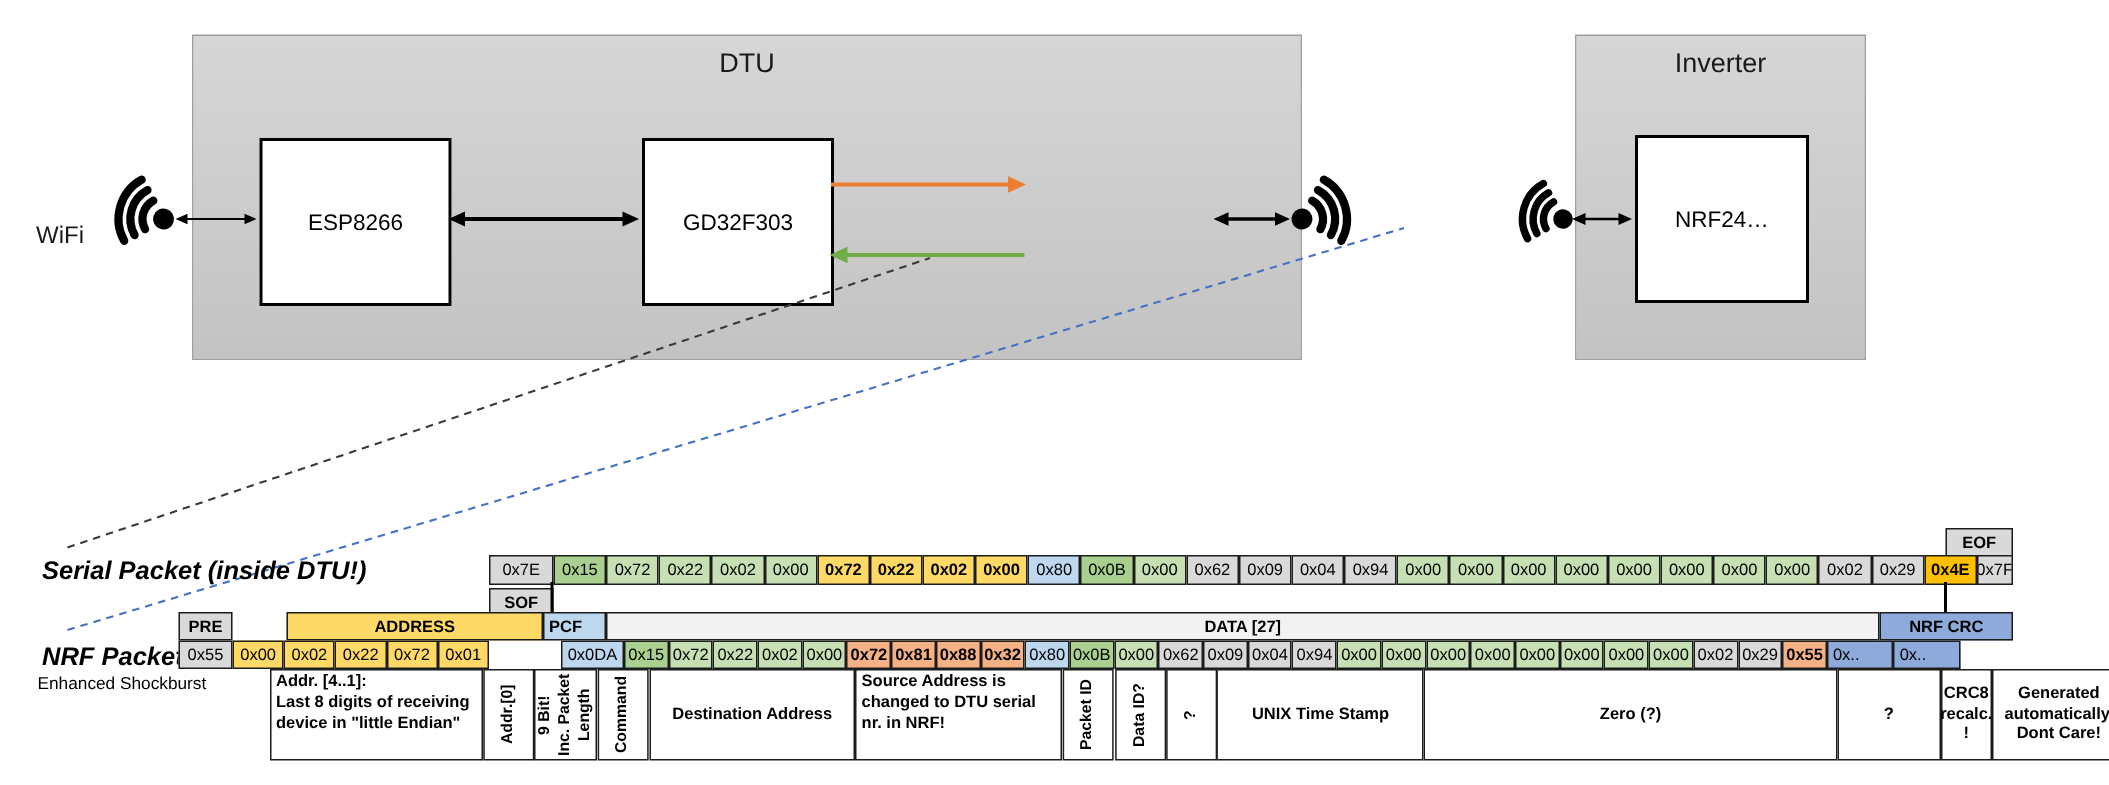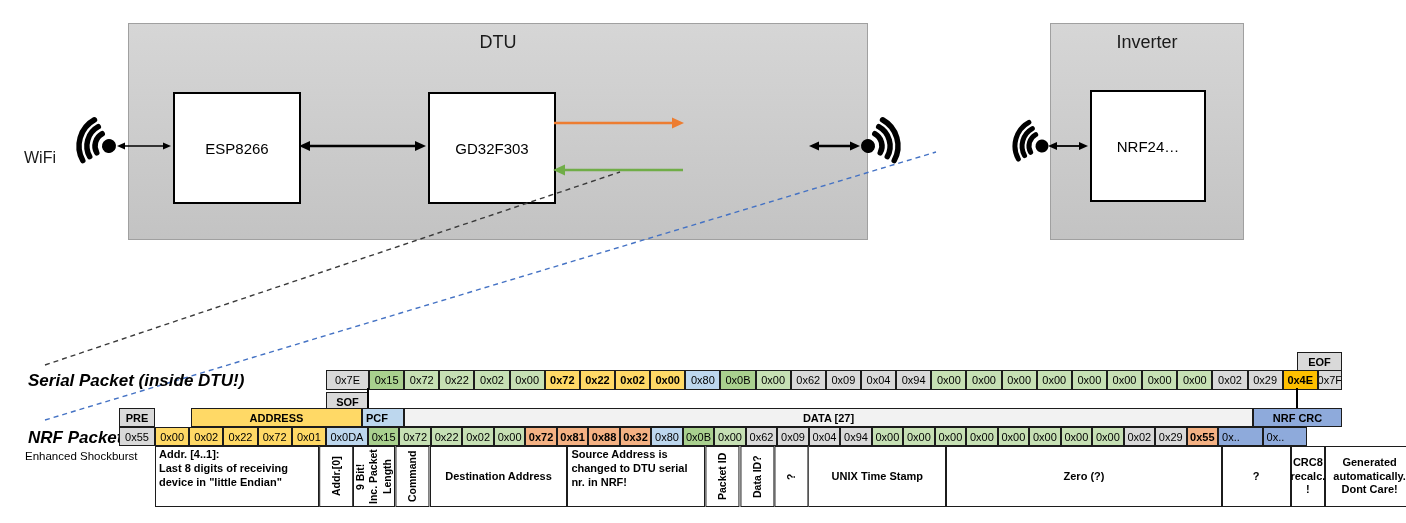--- a/index.html
+++ b/index.html
@@ -172,21 +172,21 @@
   </div>
 
   <div class="row" id="nrf-byte-row" style="left:119px;top:427px;width:1188px;height:19px;align-items:flex-end;">
     <div class="cell gray" style="width:36px;flex:0 0 auto;">0x55</div>
 
   <div class="cell gold" style="width: 34.2px; flex: 0 0 auto;">0x00</div>
       <div class="cell gold" style="width: 34.2px; flex: 0 0 auto;">0x02</div>
       <div class="cell gold" style="width: 34.2px; flex: 0 0 auto;">0x22</div>
       <div class="cell gold" style="width: 34.2px; flex: 0 0 auto;">0x72</div>
       <div class="cell gold" style="width: 34.2px; flex: 0 0 auto;">0x01</div>
-      <div class="cell blue" style="width: 42px; flex: 0 0 auto;">0x0DA</div>
+      <div class="cell blue" style="width: 42px; flex: 0 0 auto; margin-left: 48px;">0x0DA</div>
       <div class="cell flexcell g2">0x15</div>
       <div class="cell flexcell g1">0x72</div>
       <div class="cell flexcell g1">0x22</div>
       <div class="cell flexcell g1">0x02</div>
       <div class="cell flexcell g1">0x00</div>
       <div class="cell flexcell sal bold">0x72</div>
       <div class="cell flexcell sal bold">0x81</div>
       <div class="cell flexcell sal bold">0x88</div>
       <div class="cell flexcell sal bold">0x32</div>
       <div class="cell flexcell blue">0x80</div>
@@ -206,21 +206,21 @@
       <div class="cell flexcell g1">0x00</div>
       <div class="cell flexcell gray">0x02</div>
       <div class="cell flexcell gray">0x29</div>
       <div class="cell flexcell sal bold">0x55</div>
       <div class="cell crcblue leftpad" style="width: 44.5px; flex: 0 0 auto;">0x..</div>
       <div class="cell crcblue leftpad" style="width: 44.5px; flex: 0 0 auto;">0x..</div>
     </div>
 
   <div class="row" id="nrf-annot-row" style="left:155px;top:446px;width:1187px;height:61px;">
 
-  <div class="ann left" style="width: 164px; flex: 0 0 auto;">Addr. [4..1]:
+  <div class="ann left" style="width: 142px; flex: 0 0 auto; margin-left: 25px;">Addr. [4..1]:
 Last 8 digits of receiving
 device in "little Endian"</div>
       <div class="ann vert" style="width: 34.2px; flex: 0 0 auto;">Addr.[0]</div>
       <div class="ann vert" style="width: 42px; flex: 0 0 auto;">9 Bit!
 Inc. Packet
 Length</div>
       <div class="ann vert" style="width: 34.444px; flex: 0 0 auto;">Command</div>
       <div class="ann " style="width: 137.776px; flex: 0 0 auto;">Destination Address</div>
       <div class="ann left sal" style="width: 137.776px; flex: 0 0 auto;">Source Address is
 changed to DTU serial

